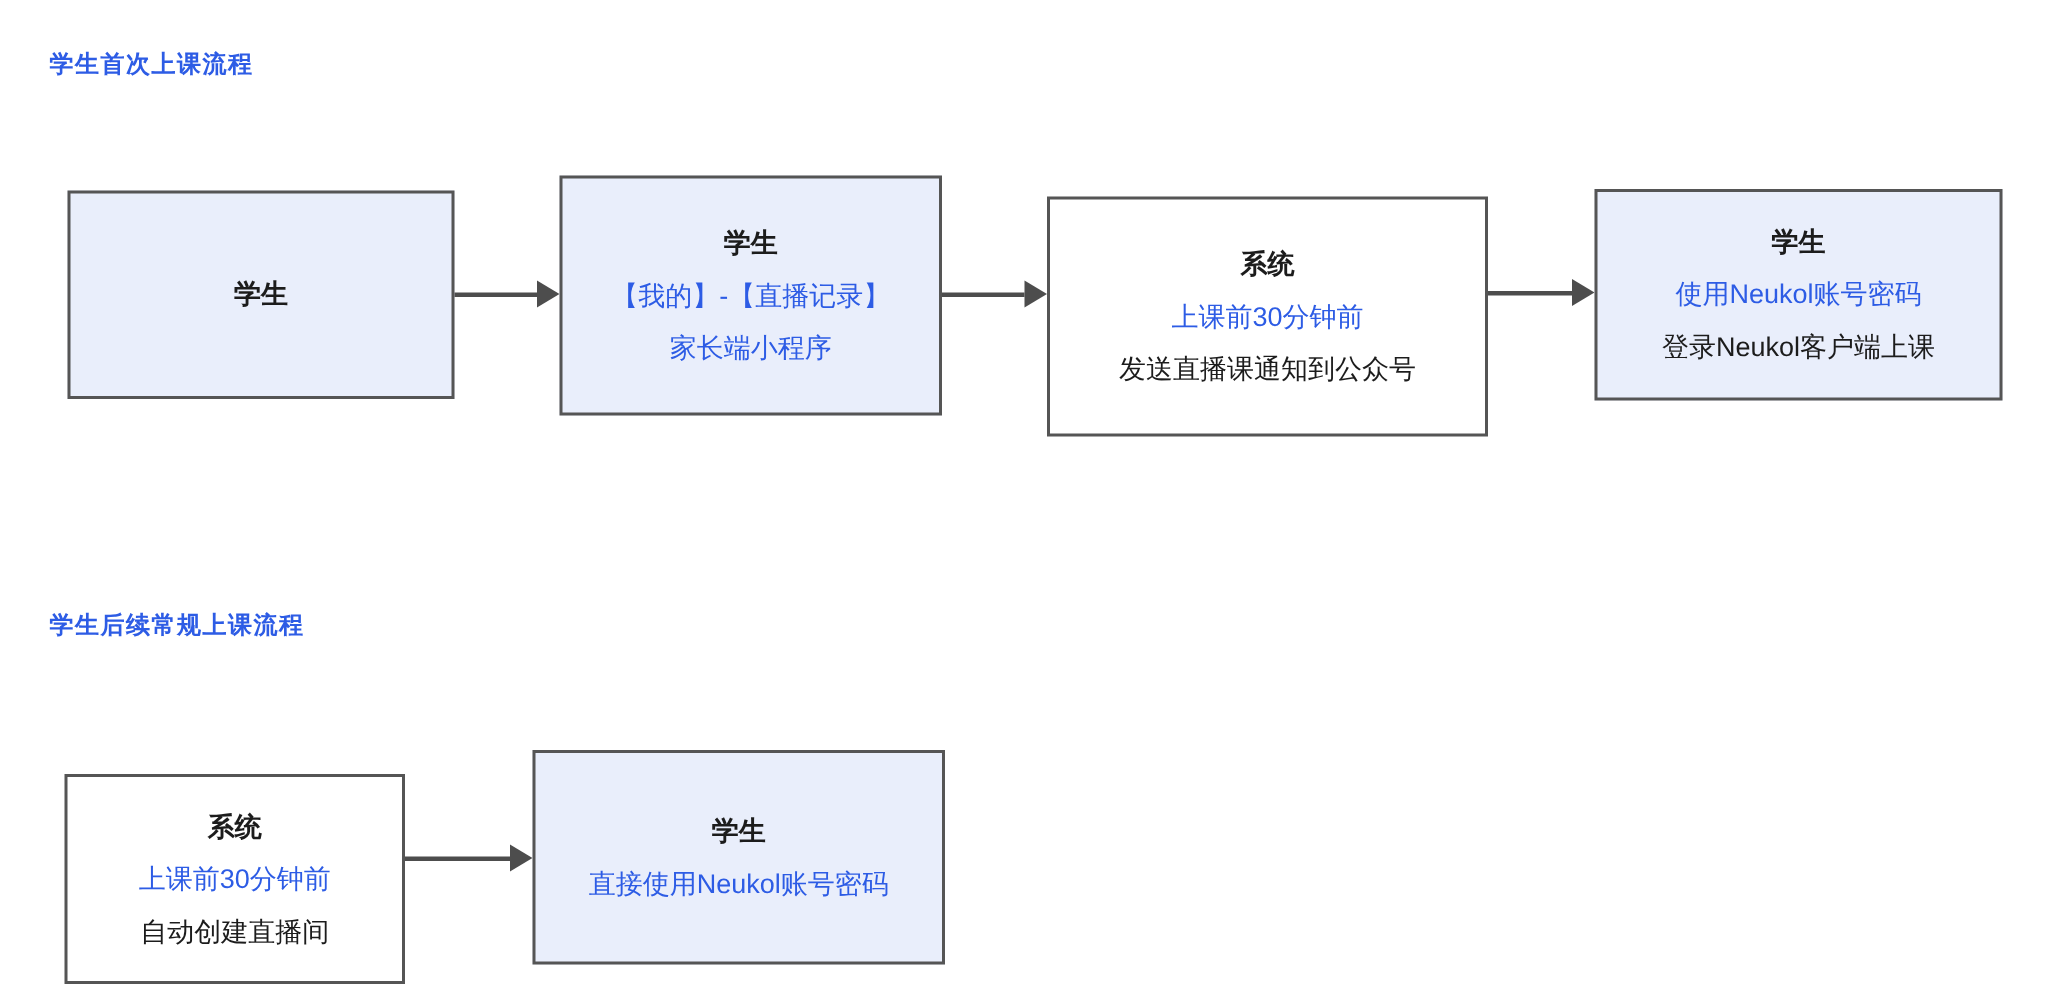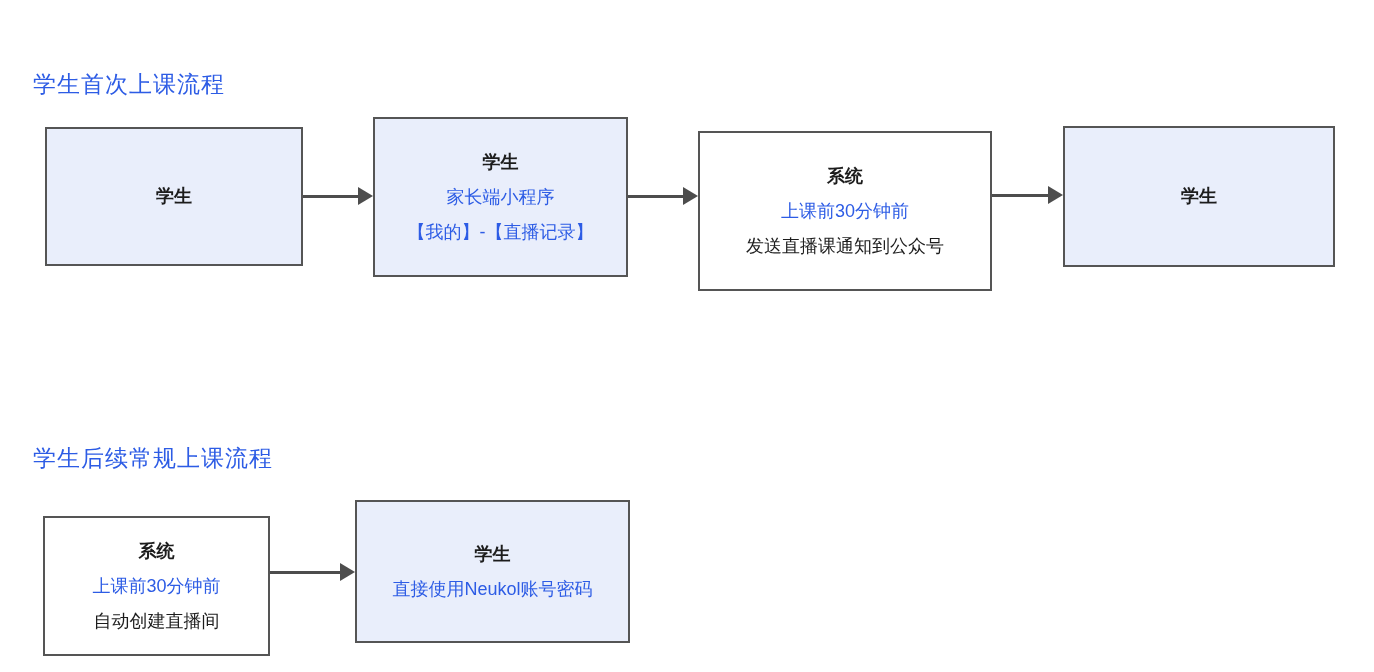--- a/index.html
+++ b/index.html
@@ -12,23 +12,22 @@
   }
   *{margin:0;padding:0;box-sizing:border-box;}
   html,body{background:#ffffff;}
   body{
     width:1374px;height:672px;position:relative;overflow:hidden;
     font-family:"Liberation Sans","DejaVu Sans",sans-serif;
     color:var(--text);
   }
   .section-title{
     position:absolute;
-    font-size:23px;font-weight:normal;color:var(--accent);
+    font-size:16px;font-weight:bold;color:var(--accent);
     letter-spacing:1px;
-    margin-top:36px;
   }
   .node{
     position:absolute;
     border:2.5px solid var(--node_border);
     display:flex;flex-direction:column;justify-content:center;align-items:center;
     text-align:center;
   }
   .node.tint{background:var(--node_fill_tint);}
   .node.plain{background:var(--node_fill_plain);margin-top:14px;}
   .node .node-title{
@@ -61,42 +60,44 @@
   <div class="node-title">学生</div>
 </div>
 
 <div class="arrow" style="left:303px;top:187px;width:70px;">
   <div class="shaft"></div>
   <div class="head"></div>
 </div>
 
 <div class="node tint" style="left:373px;top:117px;width:255px;height:160px;">
   <div class="node-title">学生</div>
+  <div class="line accent">【我的】-【直播记录】</div>
   <div class="line accent">家长端小程序</div>
-  <div class="line accent">【我的】-【直播记录】</div>
 </div>
 
 <div class="arrow" style="left:628px;top:187px;width:70px;">
   <div class="shaft"></div>
   <div class="head"></div>
 </div>
 
 <div class="node plain" style="left:698px;top:117px;width:294px;height:160px;">
   <div class="node-title">系统</div>
   <div class="line accent">上课前30分钟前</div>
   <div class="line">发送直播课通知到公众号</div>
 </div>
 
 <div class="arrow" style="left:992px;top:186px;width:71px;">
   <div class="shaft"></div>
   <div class="head"></div>
 </div>
 
 <div class="node tint" style="left:1063px;top:126px;width:272px;height:141px;">
   <div class="node-title">学生</div>
+  <div class="line accent">使用Neukol账号密码</div>
+  <div class="line">登录Neukol客户端上课</div>
 </div>
 
 <div class="section-title" style="left:33px;top:407px;">学生后续常规上课流程</div>
 
 <div class="node plain" style="left:43px;top:502px;width:227px;height:140px;">
   <div class="node-title">系统</div>
   <div class="line accent">上课前30分钟前</div>
   <div class="line">自动创建直播间</div>
 </div>
 

